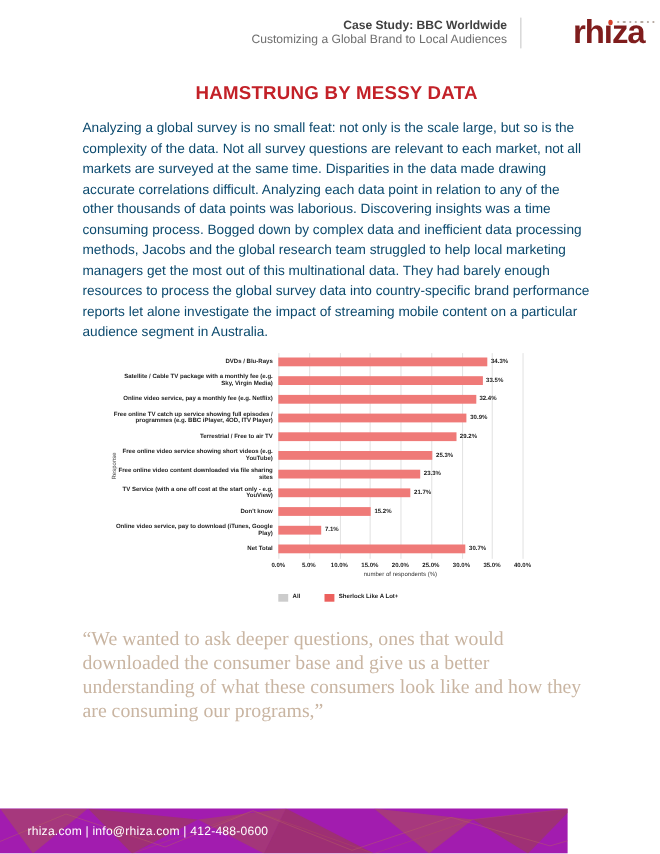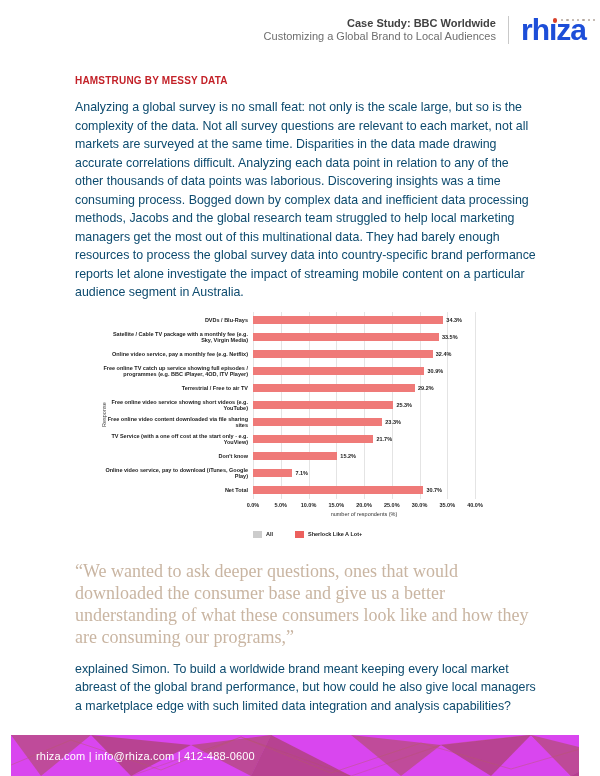--- a/index.html
+++ b/index.html
@@ -13,32 +13,33 @@
   .header {
     position:absolute; top:13px; right:10px;
     display:flex; align-items:center; gap:12px;
   }
   .header-text { text-align:right; line-height:13px; }
   .ht1 { font-size:11px; font-weight:bold; color:#414141; }
   .ht2 { font-size:11px; color:#6e6e6e; }
   .hdivider { width:1px; height:28px; background:#c9c9c9; }
   .logo {
     position:relative; font-size:30px; font-weight:bold; letter-spacing:-1px;
-    color:#1d4ed8; line-height:34px; padding-right:4px;
+    color:#7f1d1d; line-height:34px; padding-right:4px;margin-left:35px;
   }
   .idot { position:absolute; left:32px; top:5px; width:4.5px; height:4.5px;
           border-radius:50%; background:#d8402a; }
   .logo-dots { position:absolute; left:40px; top:6px; display:flex; gap:3.2px; }
   .logo-dots i { width:2.2px; height:2.2px; border-radius:50%; background:#b3a69d; }
 
   
   .content { position:absolute; top:0; left:75px; width:462px; }
   h1.heading {
-    margin-top:75px; font-size:10px; font-weight:bold; letter-spacing:.2px;
+    margin-top:75px; font-size:17px; font-weight:bold; letter-spacing:.2px;
     color:#c32128;
+    text-align:center;
   }
   .para { margin-top:12px; font-size:12.4px; line-height:18.5px; color:#0c4a6e; }
 
   
   .chart { margin-top:10px; margin-left:28px; width:400px; position:relative; }
   .chart-ylabel {
     position:absolute; left:-2px; top:58px; height:90px;
     writing-mode:vertical-rl; transform:rotate(180deg);
     font-size:5.5px; color:#444; text-align:center;
   }
@@ -67,22 +68,22 @@
   
   .quote {
     margin-top:22px; width:465px;
     font-family:"Liberation Serif", serif;
     font-size:18px; line-height:22px; color:#c9b5a2;
   }
   .para2 { margin-top:12px; }
 
   
   .footer {
-    position:absolute; left:11px; bottom:0; width:568px; height:41px;
-    background:#d946ef; overflow:hidden;
+    position:absolute; left:0; bottom:0; width:516px; height:41px;
+    background:#a21caf; overflow:hidden;
   }
   .footer svg { position:absolute; inset:0; }
   .footer-text {
     position:absolute; left:25px; top:50%; transform:translateY(-50%);
     font-size:11px; color:#ffffff; letter-spacing:.2px;
   }
 </style>
 </head>
 <body>
 
@@ -219,21 +220,20 @@
           <span class="ltext">All</span>
         </div>
         <div class="litem">
           <span class="lswatch" style="background: rgb(236, 96, 93);"></span>
           <span class="ltext">Sherlock Like A Lot+</span>
         </div>
       </div>
   </figure>
 
   <blockquote class="quote">“We wanted to ask deeper questions, ones that would downloaded the consumer base and give us a better understanding of what these consumers look like and how they are consuming our programs,”</blockquote>
-  <p class="para para2">explained Simon. To build a worldwide brand meant keeping every local market abreast of the global brand performance, but how could he also give local managers a marketplace edge with such limited data integration and analysis capabilities?</p>
 </main>
 
 <footer class="footer">
   <svg width="600" height="41" viewBox="0 0 600 41" xmlns="http://www.w3.org/2000/svg">
     <polygon points="0,0 80,0 30,41" fill="#aa5053" opacity="0.55"></polygon>
     <polygon points="80,0 180,10 120,41" fill="#9d4245" opacity="0.55"></polygon>
     <polygon points="180,10 260,0 240,41" fill="#a64c4f" opacity="0.55"></polygon>
     <polygon points="260,0 340,41 240,41" fill="#9a4043" opacity="0.55"></polygon>
     <polygon points="340,0 430,10 390,41" fill="#ab5154" opacity="0.55"></polygon>
     <polygon points="430,10 520,0 480,41" fill="#9c4245" opacity="0.55"></polygon>

